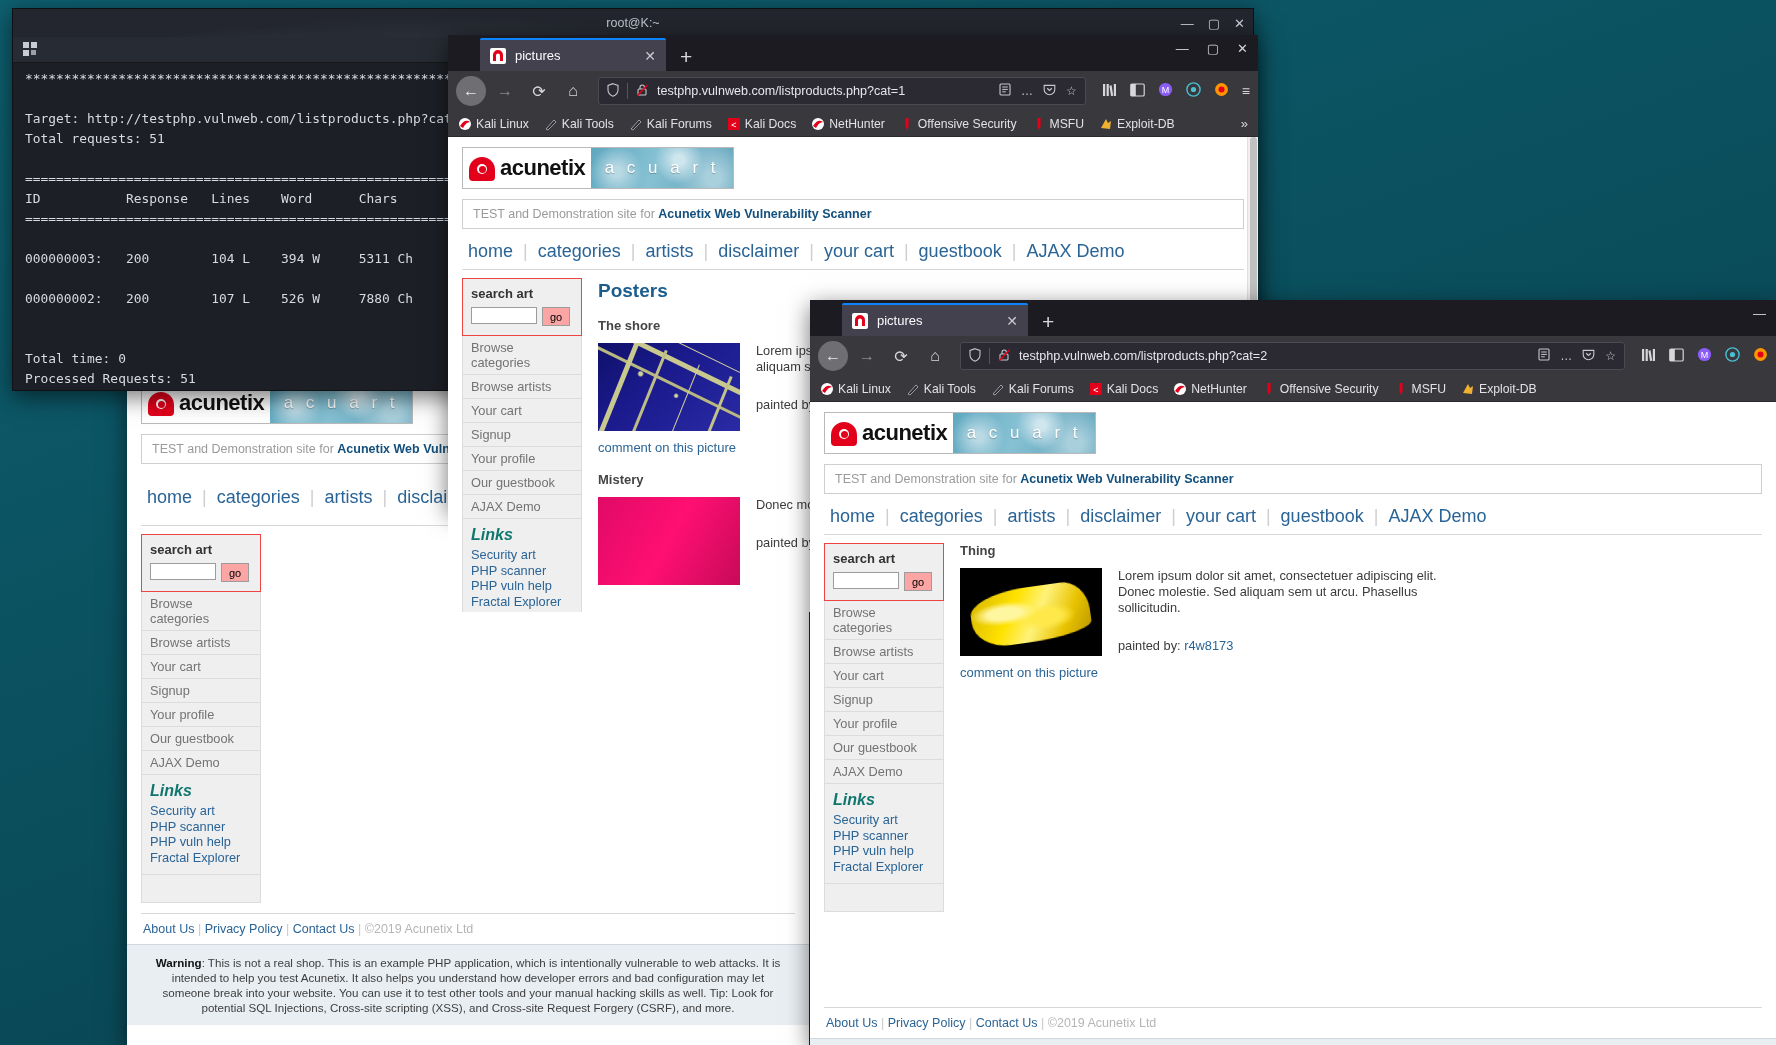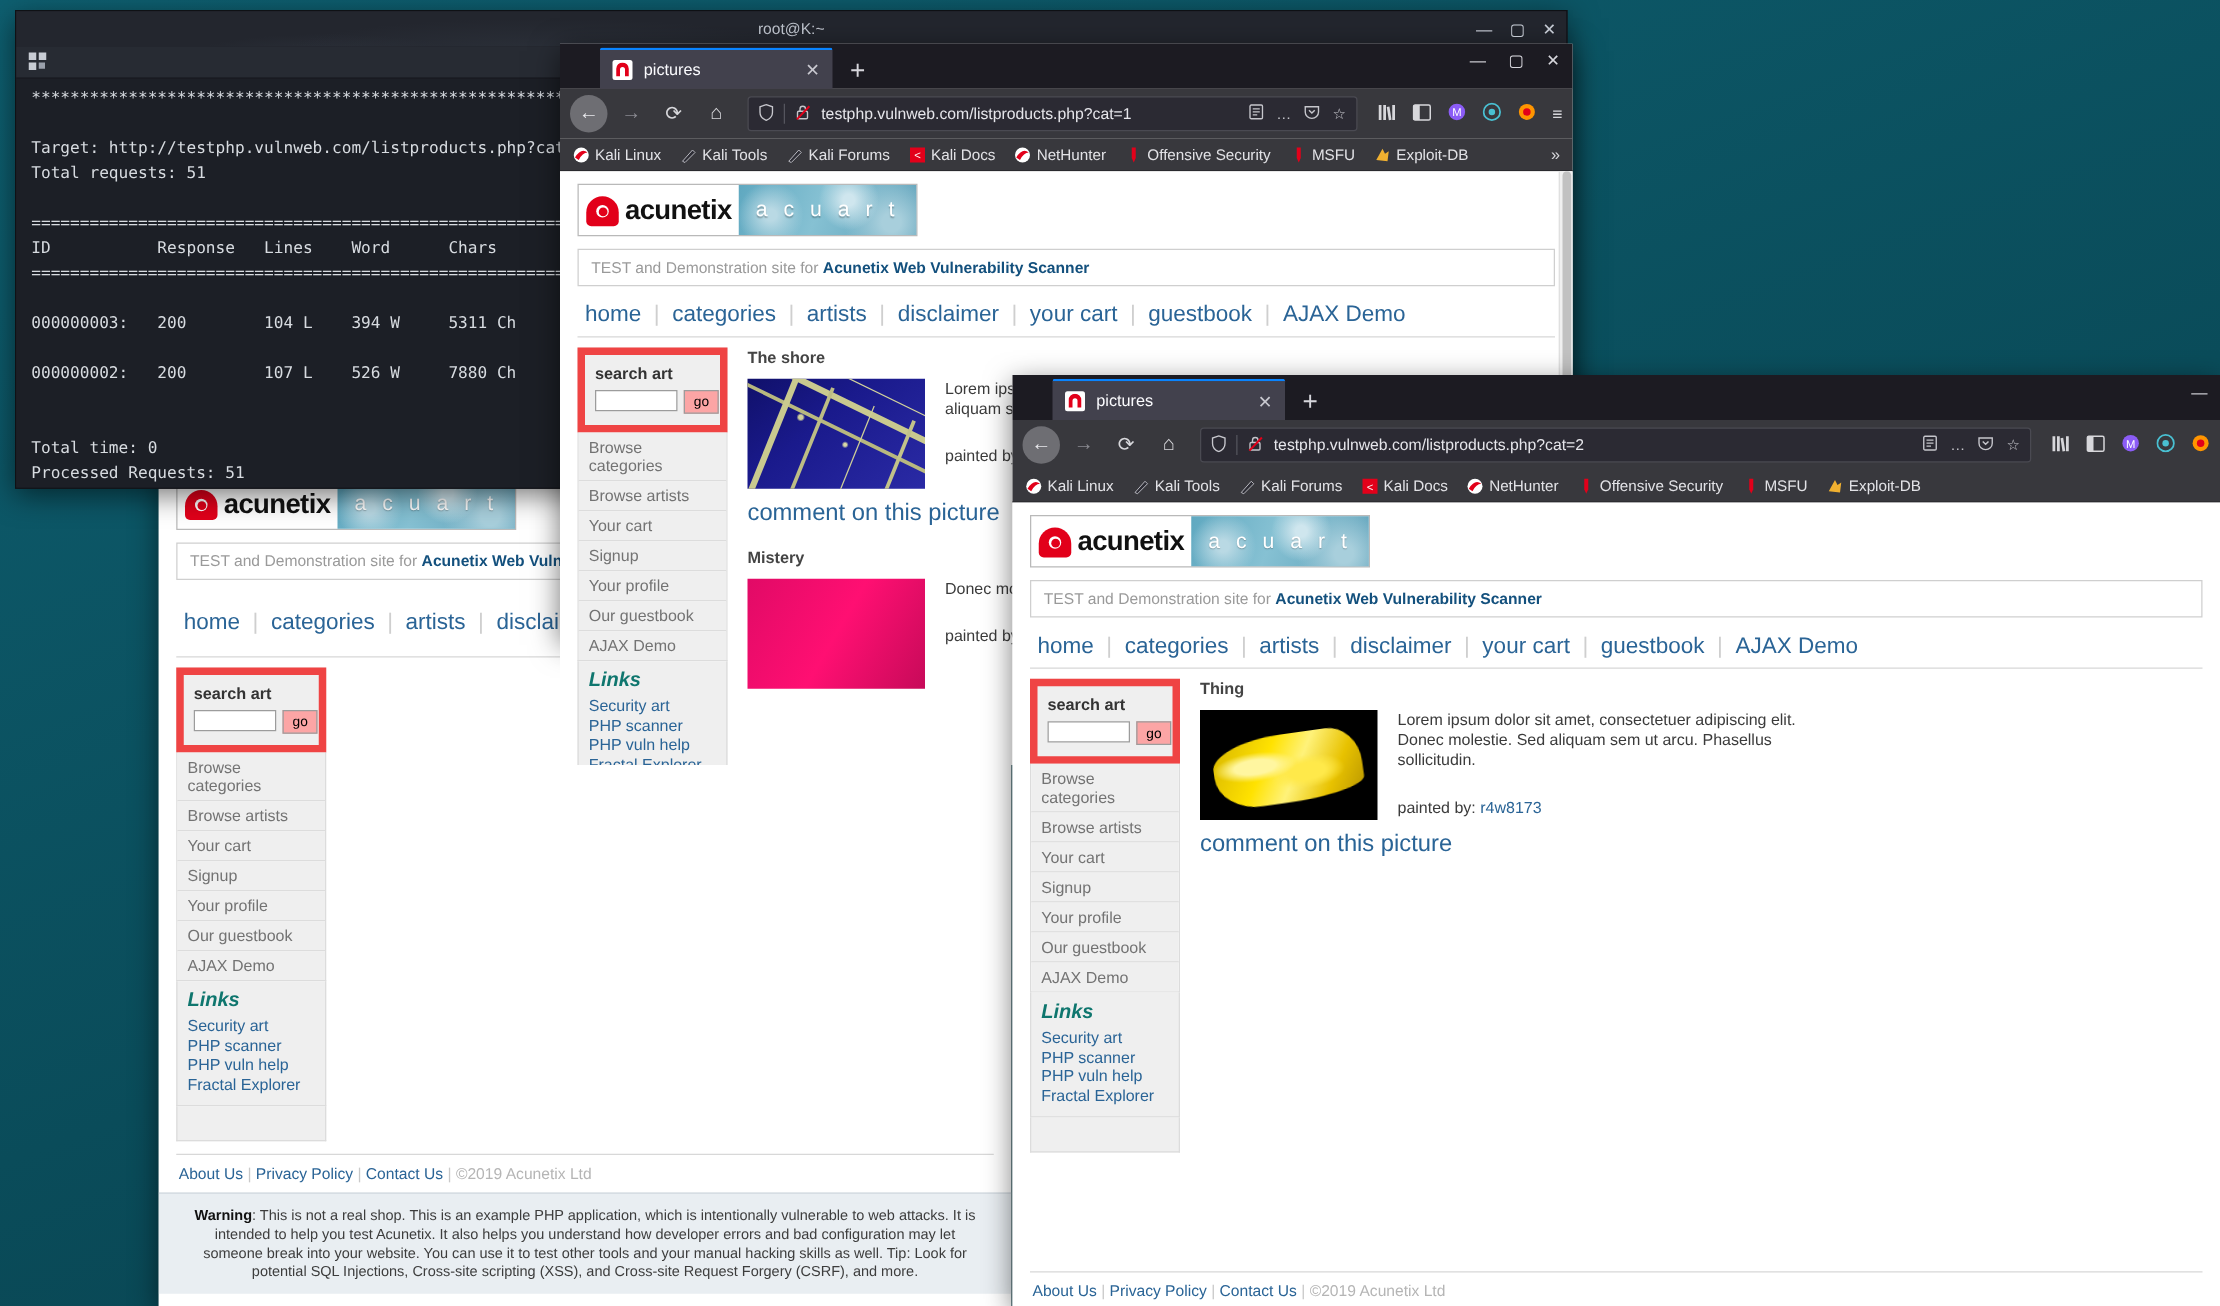--- a/index.html
+++ b/index.html
@@ -174,21 +174,21 @@
   .topnav {
     display:flex; align-items:center; font-size:18px;
     border-bottom:1px solid #d8d8d8; padding: 6px 4px 7px 4px; margin-bottom:8px;
   }
   .topnav a { color:#2a6496; text-decoration:none; padding: 0 10px; }
   .topnav a:first-child { padding-left: 2px; }
   .topnav .vbar { color:#cfcfcf; }
 
   .cols { display:flex; gap: 16px; align-items: flex-start; }
   .sidebar { width: 120px; flex: 0 0 120px; font-size:12.6px; }
-  .sb-box { background:#efefef; border:6px solid #ef4444; padding: 7px 8px 9px 8px; }
+  .sb-box { background:#efefef; border:1px solid #ef4444; padding: 7px 8px 9px 8px; }
   .sb-box h4 { margin:0 0 6px 0; font-size:13px; color:#333; }
   .sb-search { display:flex; gap:5px; }
   .sb-search input {
     width: 66px; height: 17px; border:1px solid #9c9c9c; background:#fff;
     font-size:11px; padding:0 3px;
   }
   .sb-search button {
     height: 19px; border:1px solid #9c9c9c; background:#fca5a5;
     font-size:11px; padding: 0 7px; cursor:pointer;
   }
@@ -201,21 +201,21 @@
   .sb-links a { display:block; color:#2a6496; text-decoration:none; font-size:12.8px; line-height:15.5px;}
 
   .content { flex: 1 1 auto; min-width: 0; }
   .content h2 { color:#1b5e8e; font-size:19px; margin: 2px 0 16px 0; }
   .prod-title { font-size:13px; font-weight:700; color:#444; margin-bottom:10px;}
   .prod-row { display:flex; gap: 16px; align-items:flex-start; }
   .prod-img { width:142px; height:88px; flex:0 0 142px; background:#000; position:relative; overflow:hidden;}
   .prod-desc { font-size:12.8px; color:#3b3b3b; line-height:16px; }
   .prod-desc .painted { margin-top: 22px; }
   .prod-desc a, .comment-link { color:#2a6496; text-decoration:none; }
-  .comment-link { display:inline-block; margin-top:9px; font-size:19px; }
+  .comment-link { display:inline-block; margin-top:9px; font-size:13px; }
 
   
   .fractal-blue {
     background:
       radial-gradient(circle at 30% 35%, #cfcf9a 0 1.5%, rgba(0,0,0,0) 3%),
       radial-gradient(circle at 55% 60%, #d8d8a6 0 1.2%, rgba(0,0,0,0) 3%),
       linear-gradient(140deg,#10106a 0%, #1a1a8c 40%, #2a2aa5 100%);
     position:relative;
   }
   .fractal-blue::before, .fractal-blue::after {
@@ -630,20 +630,21 @@
           </ul>
           <div class="sb-links">
             <h4>Links</h4>
             <a>Security art</a>
             <a>PHP scanner</a>
             <a>PHP vuln help</a>
             <a>Fractal Explorer</a>
           </div>
         </div>
         <div class="content">
+          <h2>Posters</h2>
 
           <div>
             <div class="prod-title">The shore</div>
             <div class="prod-row">
               <div class="prod-img fractal-blue"></div>
               <div class="prod-desc">
                 <span>Lorem ipsum dolor sit amet, consectetuer adipiscing elit. Donec molestie. Sed aliquam sem ut arcu. Phasellus sollicitudin.</span>
                 <div class="painted">
                   <span>painted by:</span>
                   <a>r4w8173</a>

